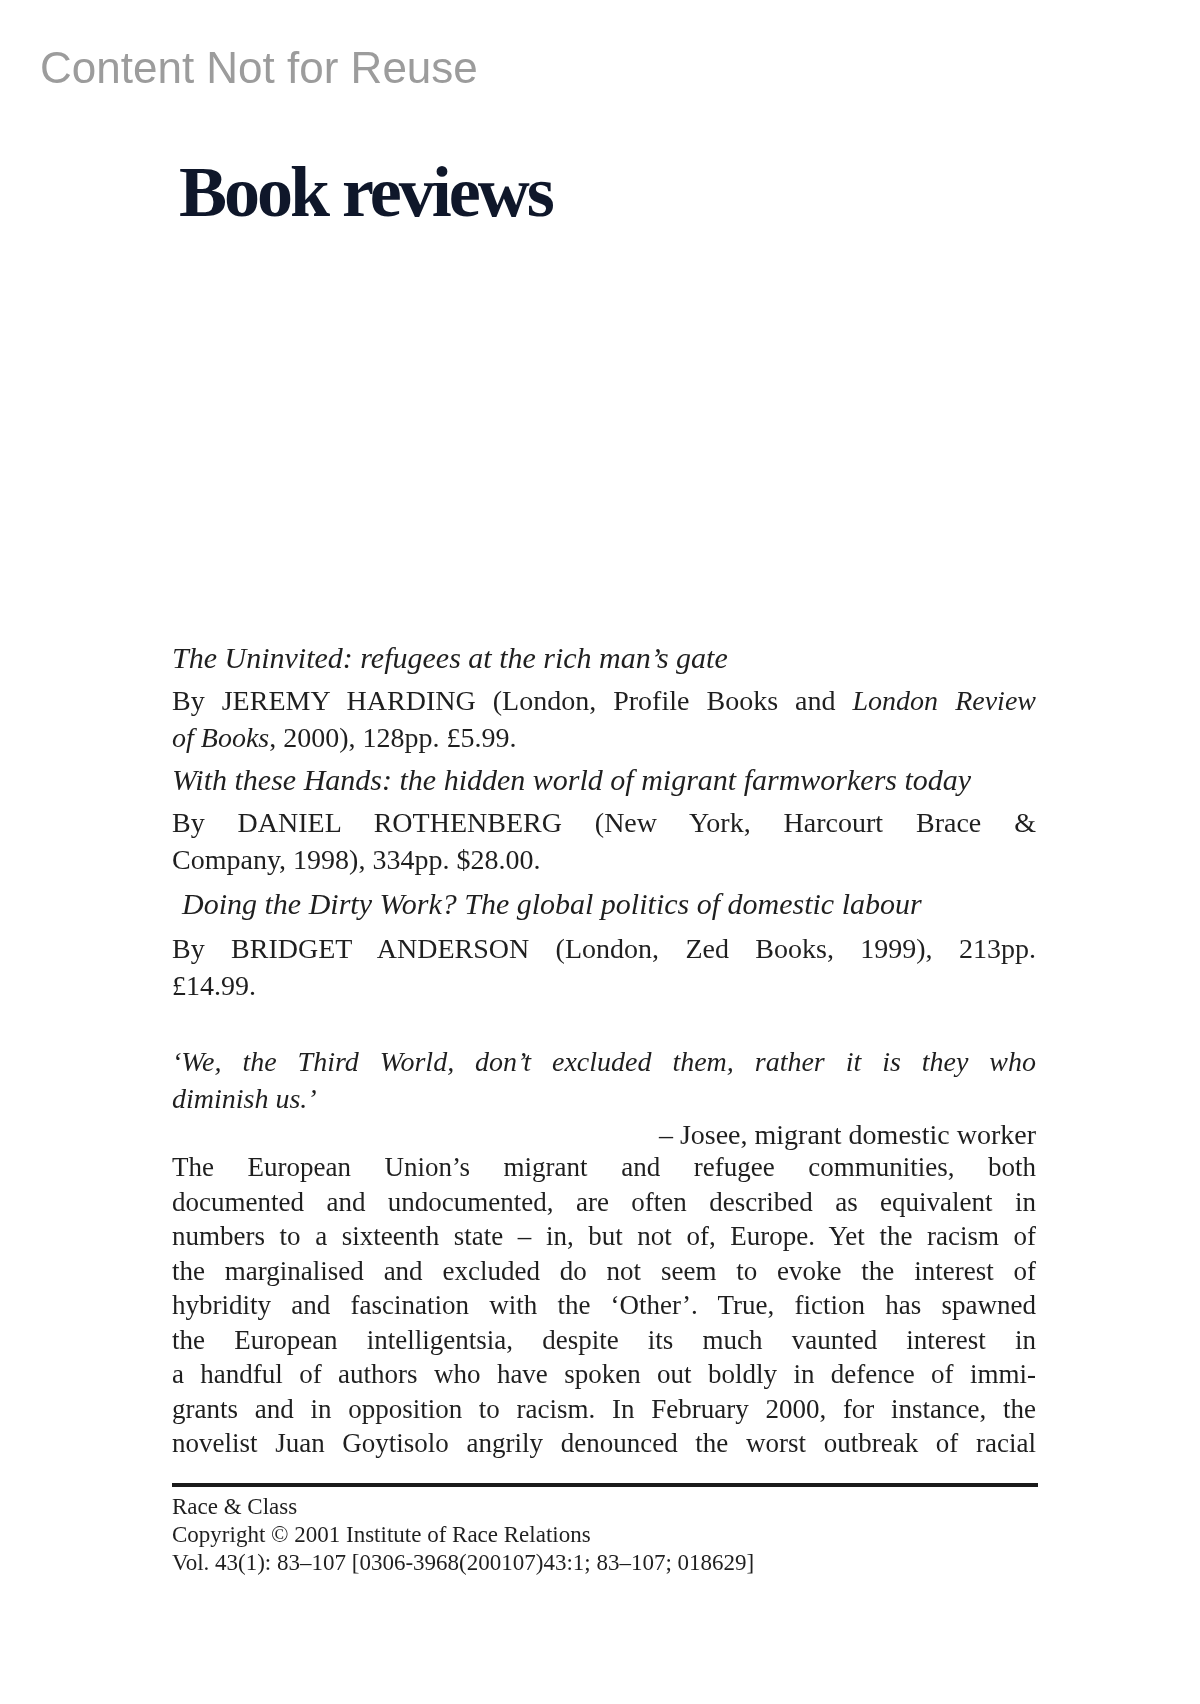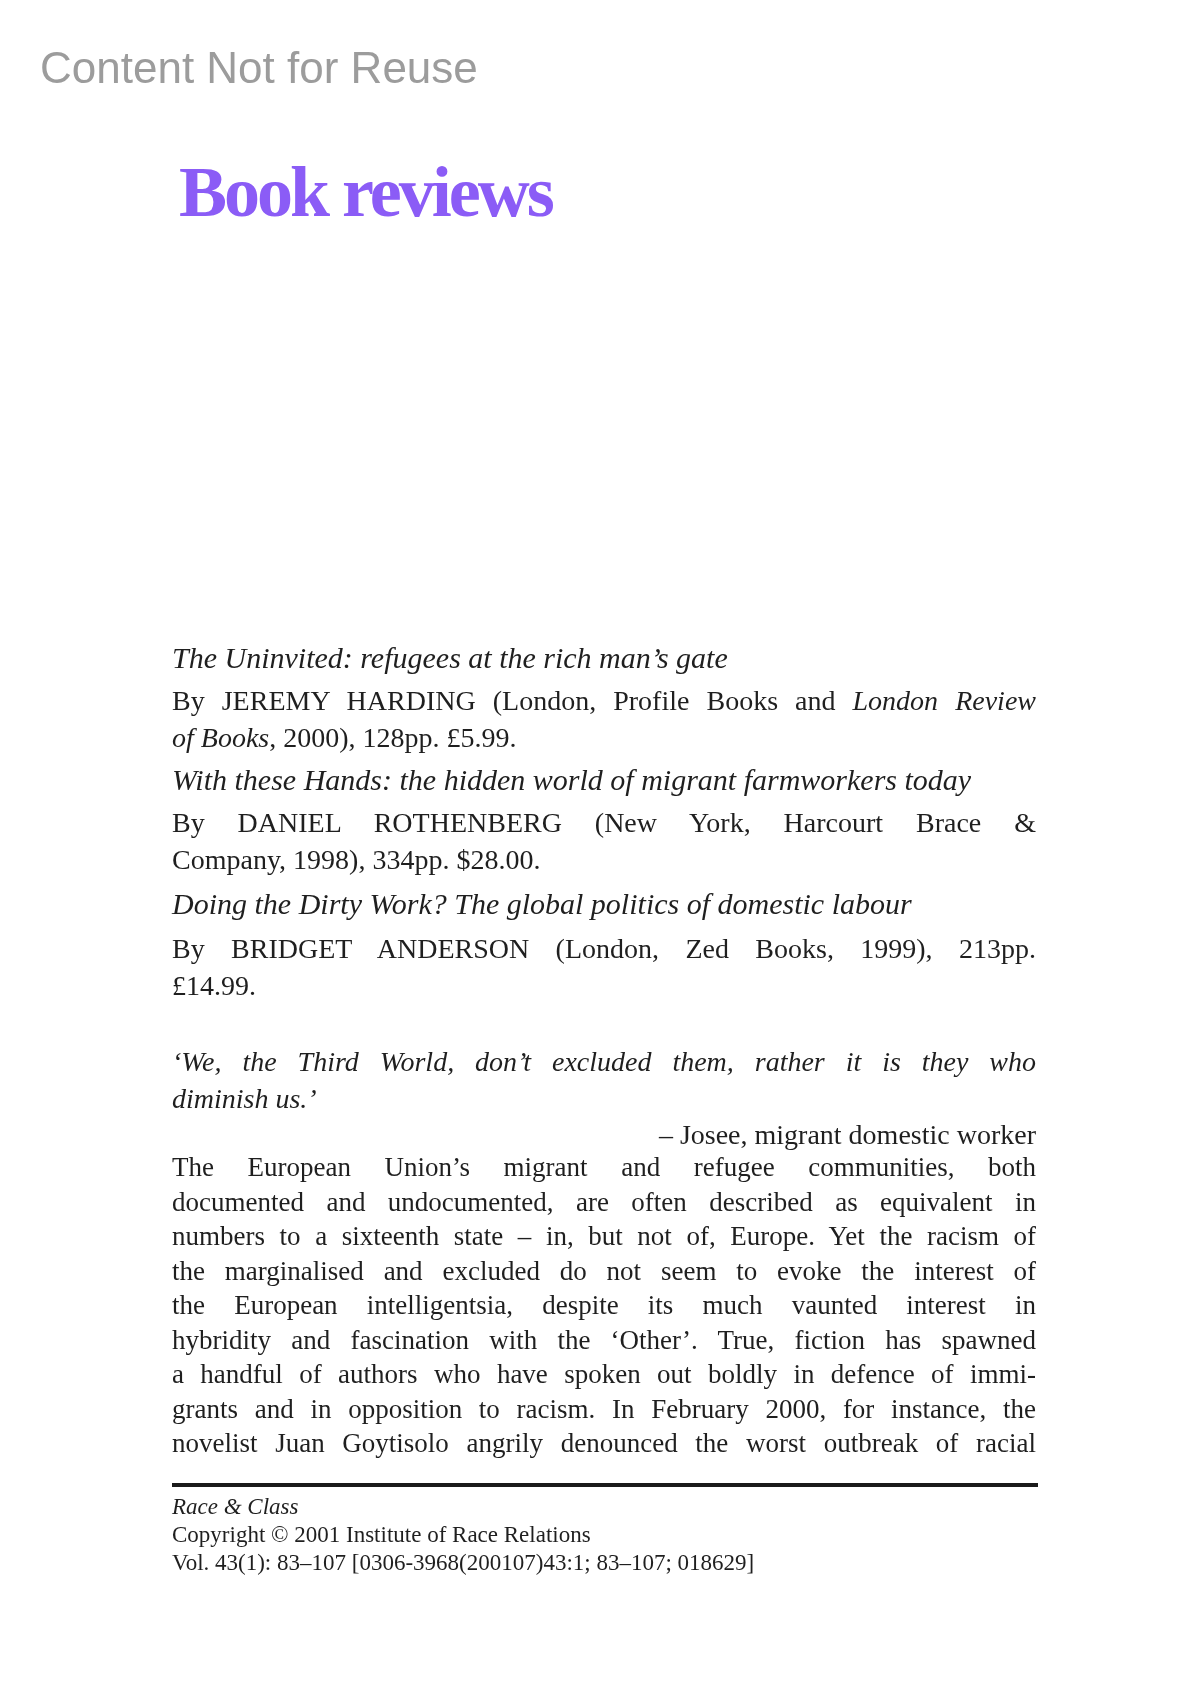--- a/index.html
+++ b/index.html
@@ -31,21 +31,21 @@
   }
 
   
   #page-title {
     left: 179px;
     top: 156px;
     font-size: 72px;
     line-height: 72px;
     font-weight: bold;
     letter-spacing: -3px;
-    color: #8b5cf6;
+    color: #0f172a;
     white-space: nowrap;
   }
 
   
   .col {
     left: 172px;
     width: 864px;
   }
 
   
@@ -90,28 +90,28 @@
     top: 1483px;
     width: 866px;
     height: 4px;
     background: #1a1a1a;
   }
   .footer-line {
     font-size: 23px;
     line-height: 28px;
     white-space: nowrap;
   }
-  #footer-journal { font-style: italic; }
+  #footer-journal { }
 
   
   #cit1-title { top: 640px; }
   #cit1-lines { top: 682px; }
   #cit2-title { top: 762px; }
   #cit2-lines { top: 804px; }
-  #cit3-title { top: 886px; }
+  #cit3-title { top: 886px; margin-left: 10px; }
   #cit3-lines { top: 930px; }
   #quote-lines { top: 1043px; }
   #quote-attribution { top: 1118px; }
   #body-paragraph { top: 1150px; }
   #footer-journal { top: 1493px; }
   #footer-copyright { top: 1521px; }
   #footer-volume { top: 1549px; }
 </style>
 </head>
 <body>
@@ -144,22 +144,22 @@
       <div class="jline">‘We, the Third World, don’t excluded them, rather it is they who</div>
       <div class="jline jlast">diminish us.’</div>
     </div>
   <div class="abs col" id="quote-attribution">– Josee, migrant domestic worker</div>
 
   <div class="abs col para-block" id="body-paragraph">
       <div class="jline">The European Union’s migrant and refugee communities, both</div>
       <div class="jline">documented and undocumented, are often described as equivalent in</div>
       <div class="jline">numbers to a sixteenth state – in, but not of, Europe. Yet the racism of</div>
       <div class="jline">the marginalised and excluded do not seem to evoke the interest of</div>
+      <div class="jline">hybridity and fascination with the ‘Other’. True, fiction has spawned</div>
       <div class="jline">the European intelligentsia, despite its much vaunted interest in</div>
-      <div class="jline">hybridity and fascination with the ‘Other’. True, fiction has spawned</div>
       <div class="jline">a handful of authors who have spoken out boldly in defence of immi-</div>
       <div class="jline">grants and in opposition to racism. In February 2000, for instance, the</div>
       <div class="jline">novelist Juan Goytisolo angrily denounced the worst outbreak of racial</div>
     </div>
 
   <div class="abs" id="footer-rule"></div>
   <div class="abs col footer-line" id="footer-journal">Race &amp; Class</div>
   <div class="abs col footer-line" id="footer-copyright">Copyright © 2001 Institute of Race Relations</div>
   <div class="abs col footer-line" id="footer-volume">Vol. 43(1): 83–107 [0306-3968(200107)43:1; 83–107; 018629]</div>
 

